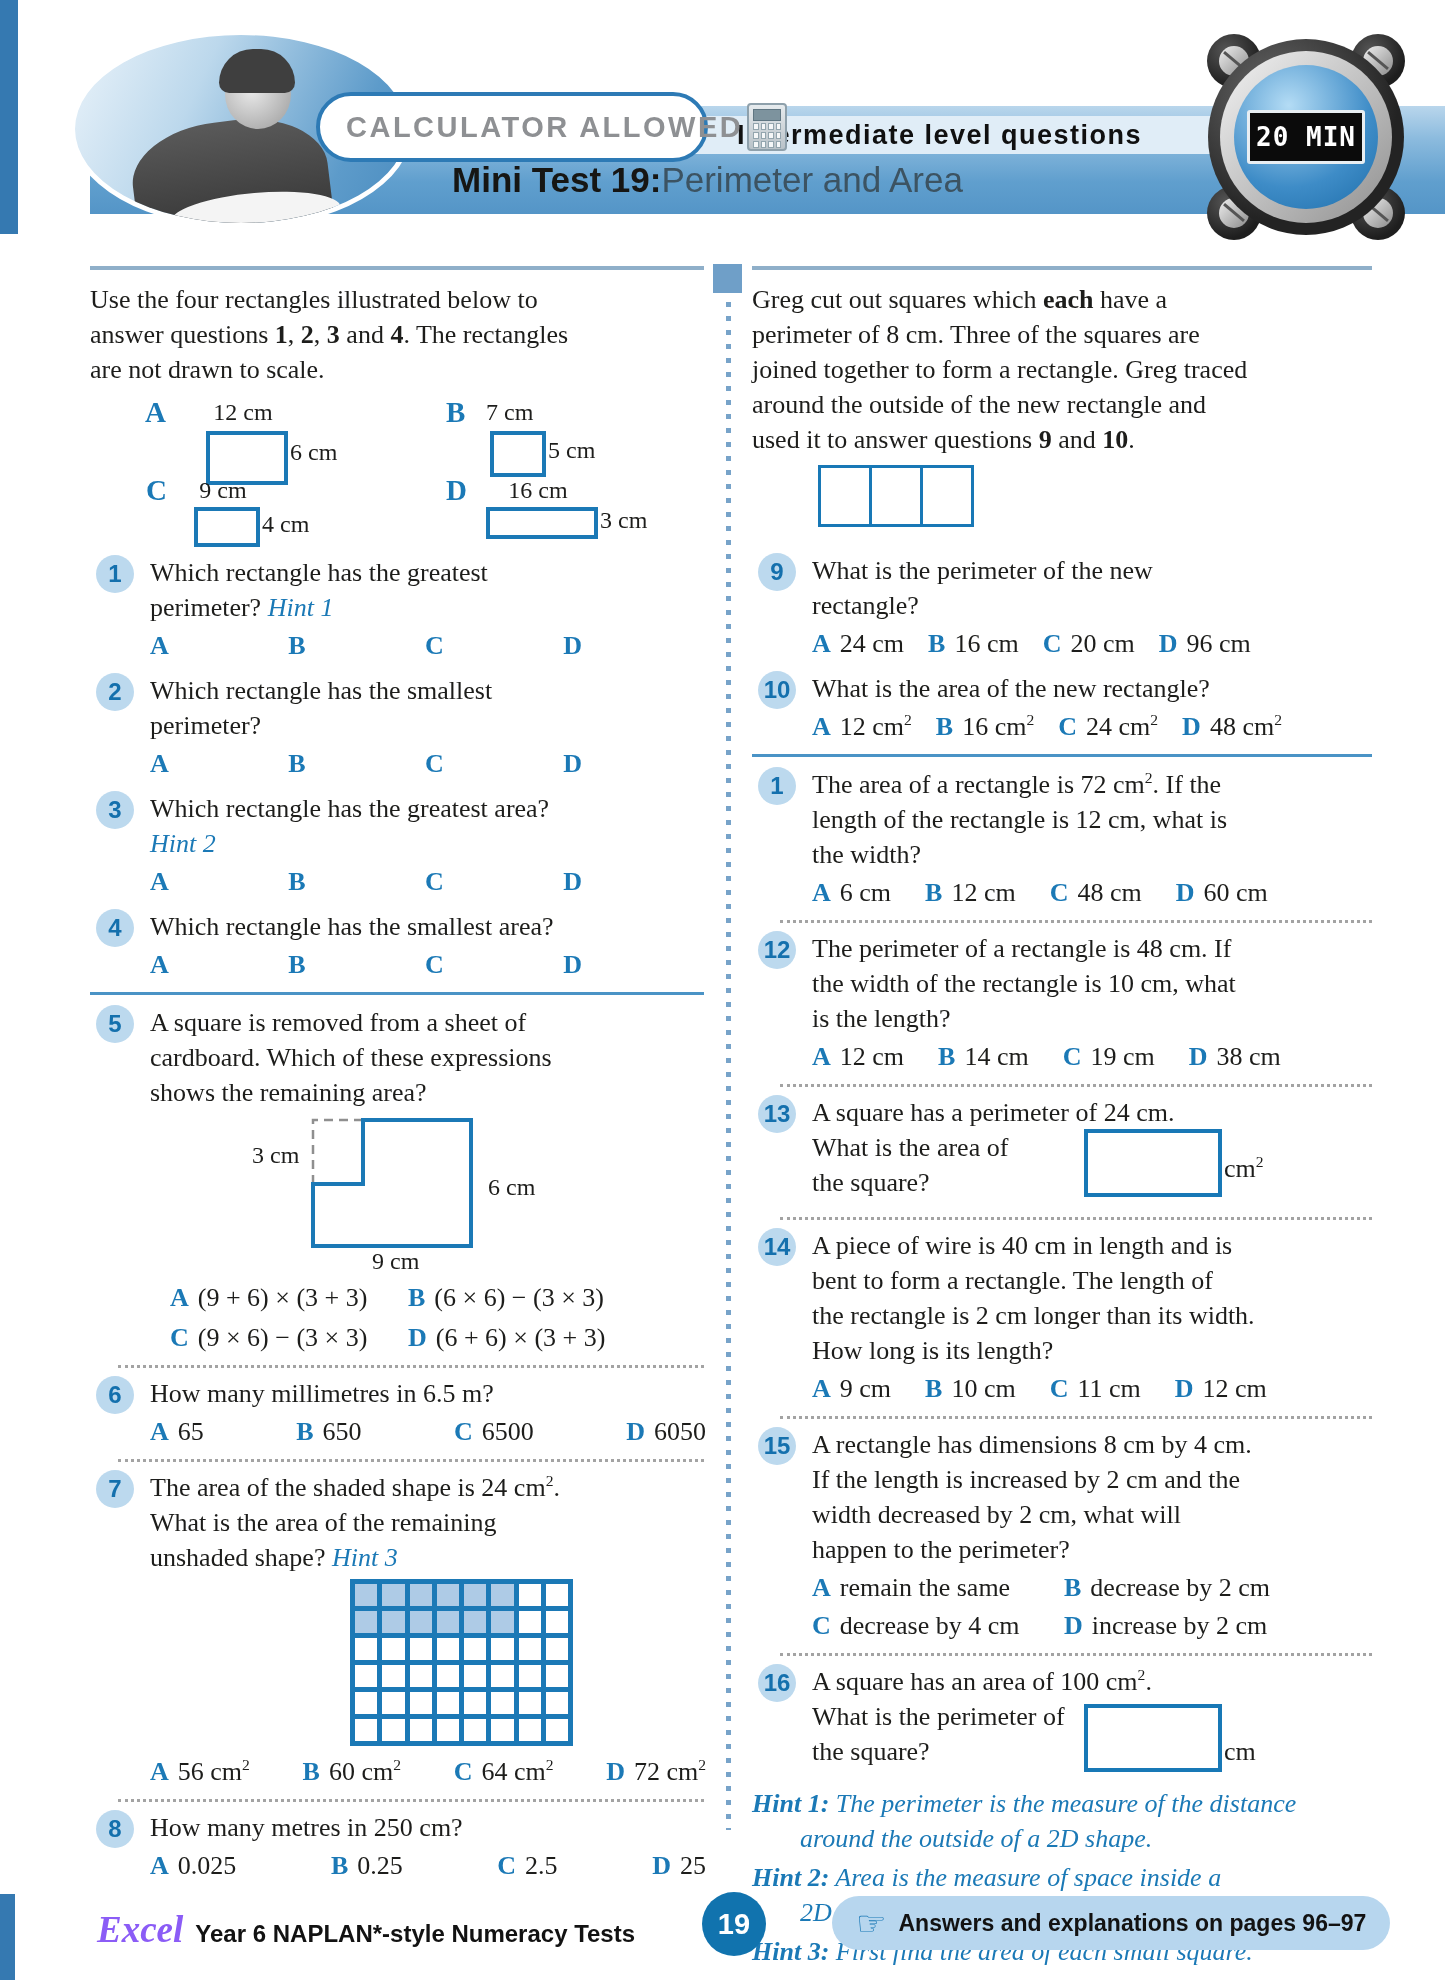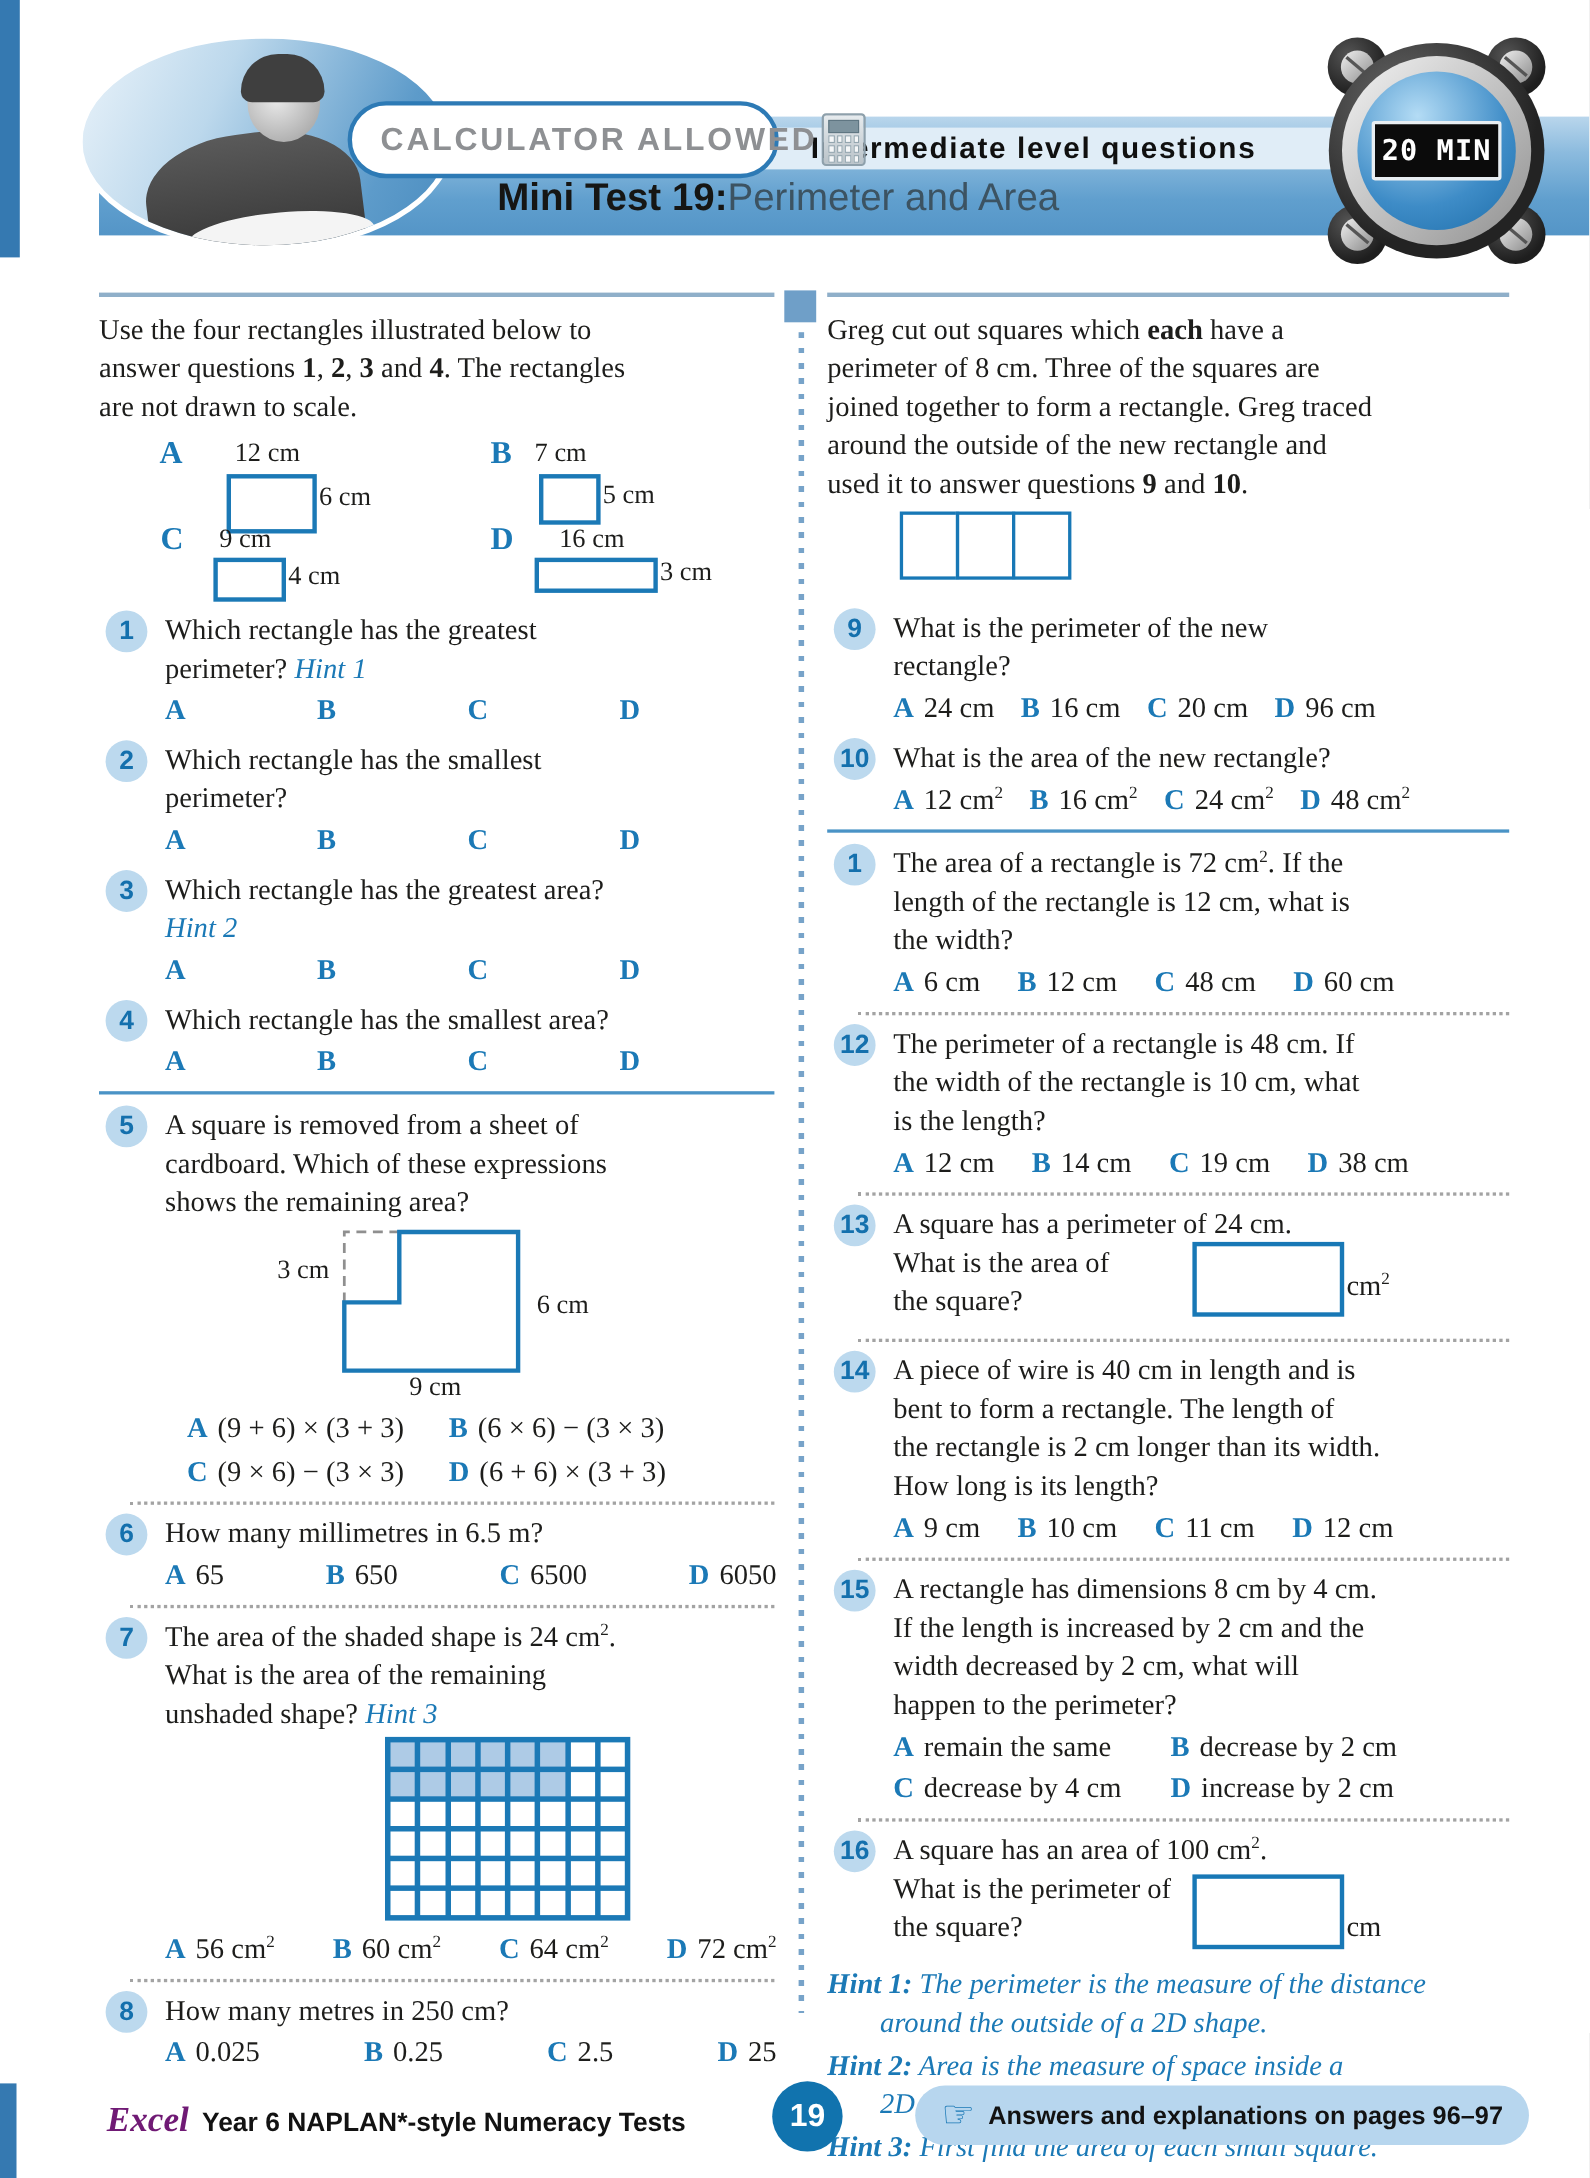--- a/index.html
+++ b/index.html
@@ -118,21 +118,21 @@
   .ansbox{position:absolute;width:130px;height:60px;border:4px solid #1878b6;background:#fff}
   .unit{position:absolute;font-size:26px}
 
   
   .hints{margin-top:6px}
   .hint-item{font-style:italic;color:#1b79b6;margin-bottom:4px}
   .hint-item .tline + .tline{margin-left:48px}
 
   
   .footer-brand{position:absolute;left:97px;top:1908px;display:flex;align-items:baseline;gap:12px}
-  .brand{font-family:"Liberation Serif",serif;font-weight:bold;font-style:italic;font-size:32px;color:#701a75}
+  .brand{font-family:"Liberation Serif",serif;font-weight:bold;font-style:italic;font-size:37px;color:#8b5cf6}
   .series{font-family:"Liberation Sans",sans-serif;font-weight:bold;font-size:24px;color:#121212}
   .page-circle{position:absolute;left:702px;top:1892px;width:64px;height:64px;border-radius:50%;
         background:#1173ae;color:#fff;text-align:center;
         font-family:"Liberation Sans",sans-serif;font-weight:bold;font-size:29px;line-height:64px}
   .answers-pill{position:absolute;left:832px;top:1896px;width:558px;height:54px;border-radius:27px;
         background:#b7d6ee;display:flex;align-items:center}
   .hand{font-family:"DejaVu Sans",sans-serif;font-size:34px;color:#1b79b6;margin:0 12px 0 24px}
   .answers-text{font-family:"Liberation Sans",sans-serif;font-weight:bold;font-size:23px;color:#121212}
 </style>
 </head>

